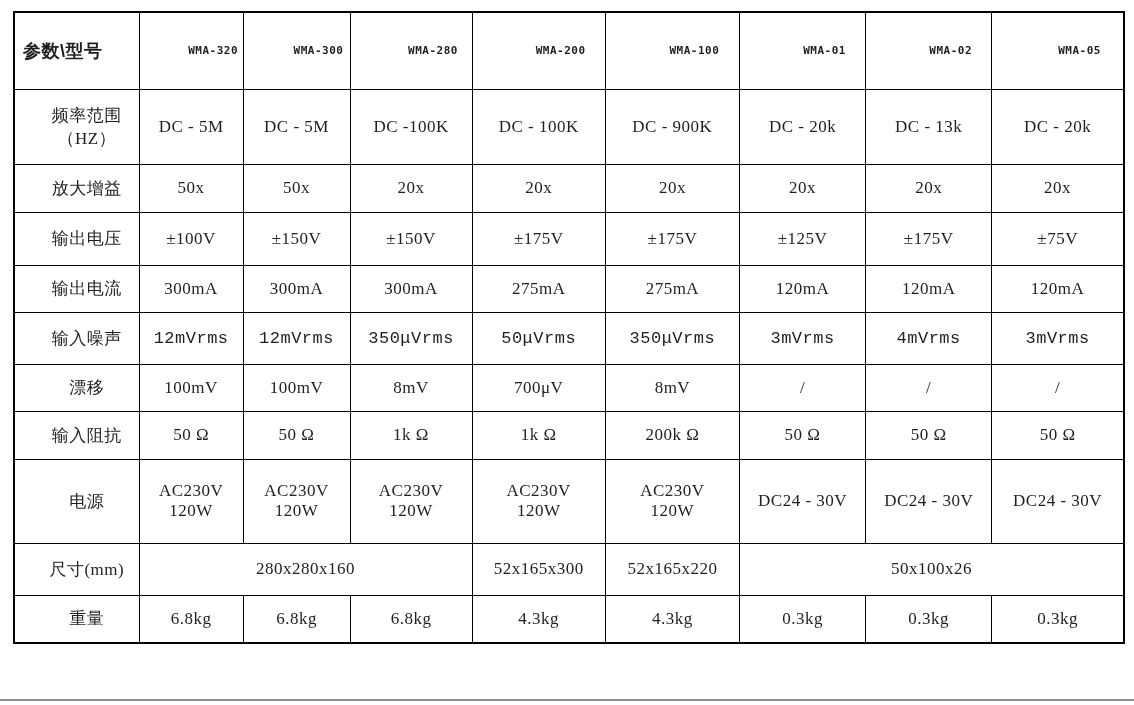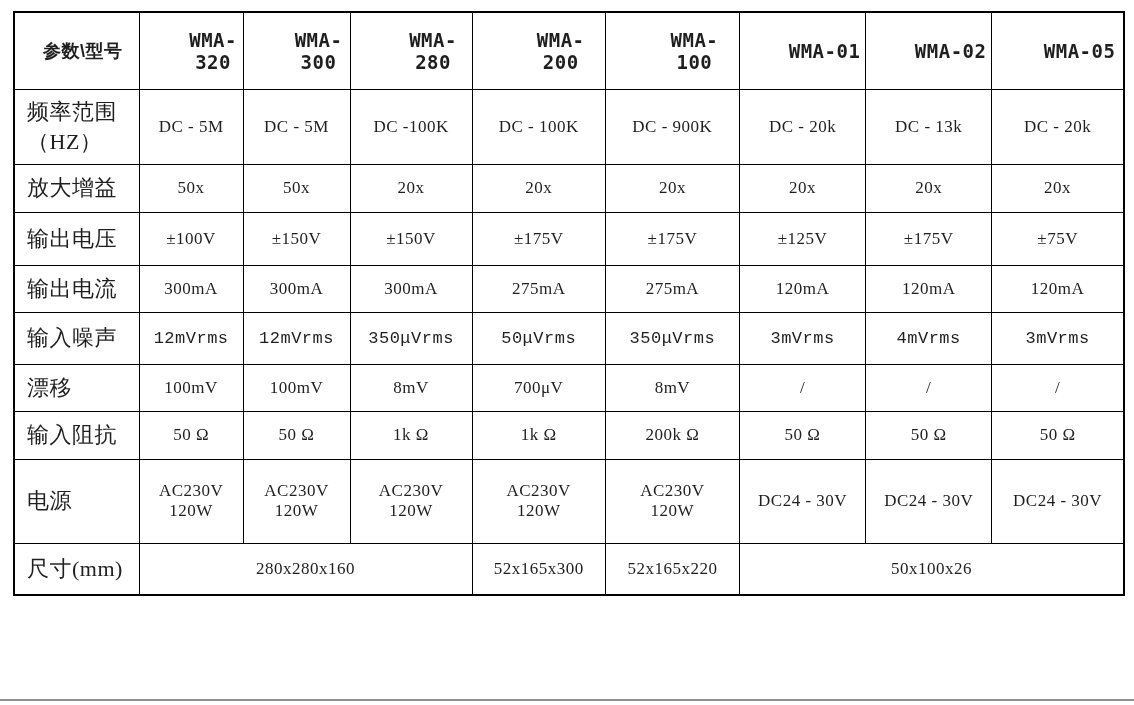--- a/index.html
+++ b/index.html
@@ -35,36 +35,36 @@
     font-weight: normal;
     white-space: pre-line;
     letter-spacing: 0.5px;
     padding: 2px 4px;
     overflow: hidden;
   }
   
   table.spec thead th {
     font-family: "DejaVu Sans Mono", "Liberation Mono", monospace;
     font-weight: bold;
-    font-size: 19px;
+    font-size: 11px;
     letter-spacing: 0.5px;
     padding-left: 48px;
   }
   table.spec thead th.param-header {
     font-family: "Liberation Sans", "DejaVu Sans", sans-serif;
     font-weight: bold;
     font-size: 18px;
     text-align: left;
-    padding-left: 28px;
+    padding-left: 8px;
   }
   
   table.spec tbody th.row-label {
-    text-align: left;
-    padding-left: 12px;
-    font-size: 22px;
+    text-align: center;
+    padding-left: 24px;
+    font-size: 17px;
   }
   .bottom-rule {
     position: absolute;
     left: 0;
     top: 699px;
     width: 1134px;
     height: 2px;
     background: #8f8f8f;
   }
 </style>
@@ -195,18 +195,29 @@
           <td>DC24 - 30V</td>
           <td>DC24 - 30V</td>
         </tr>
         <tr style="height: 52px;">
           <th class="row-label">尺寸(mm)</th>
           <td colspan="3">280x280x160</td>
           <td>52x165x300</td>
           <td>52x165x220</td>
           <td colspan="3">50x100x26</td>
         </tr>
+        <tr style="height: 48px;">
+          <th class="row-label">重量</th>
+          <td>6.8kg</td>
+          <td>6.8kg</td>
+          <td>6.8kg</td>
+          <td>4.3kg</td>
+          <td>4.3kg</td>
+          <td>0.3kg</td>
+          <td>0.3kg</td>
+          <td>0.3kg</td>
+        </tr>
       </tbody>
   </table>
 
   <div class="bottom-rule"></div>
 
 </div>
 
 </body></html>

